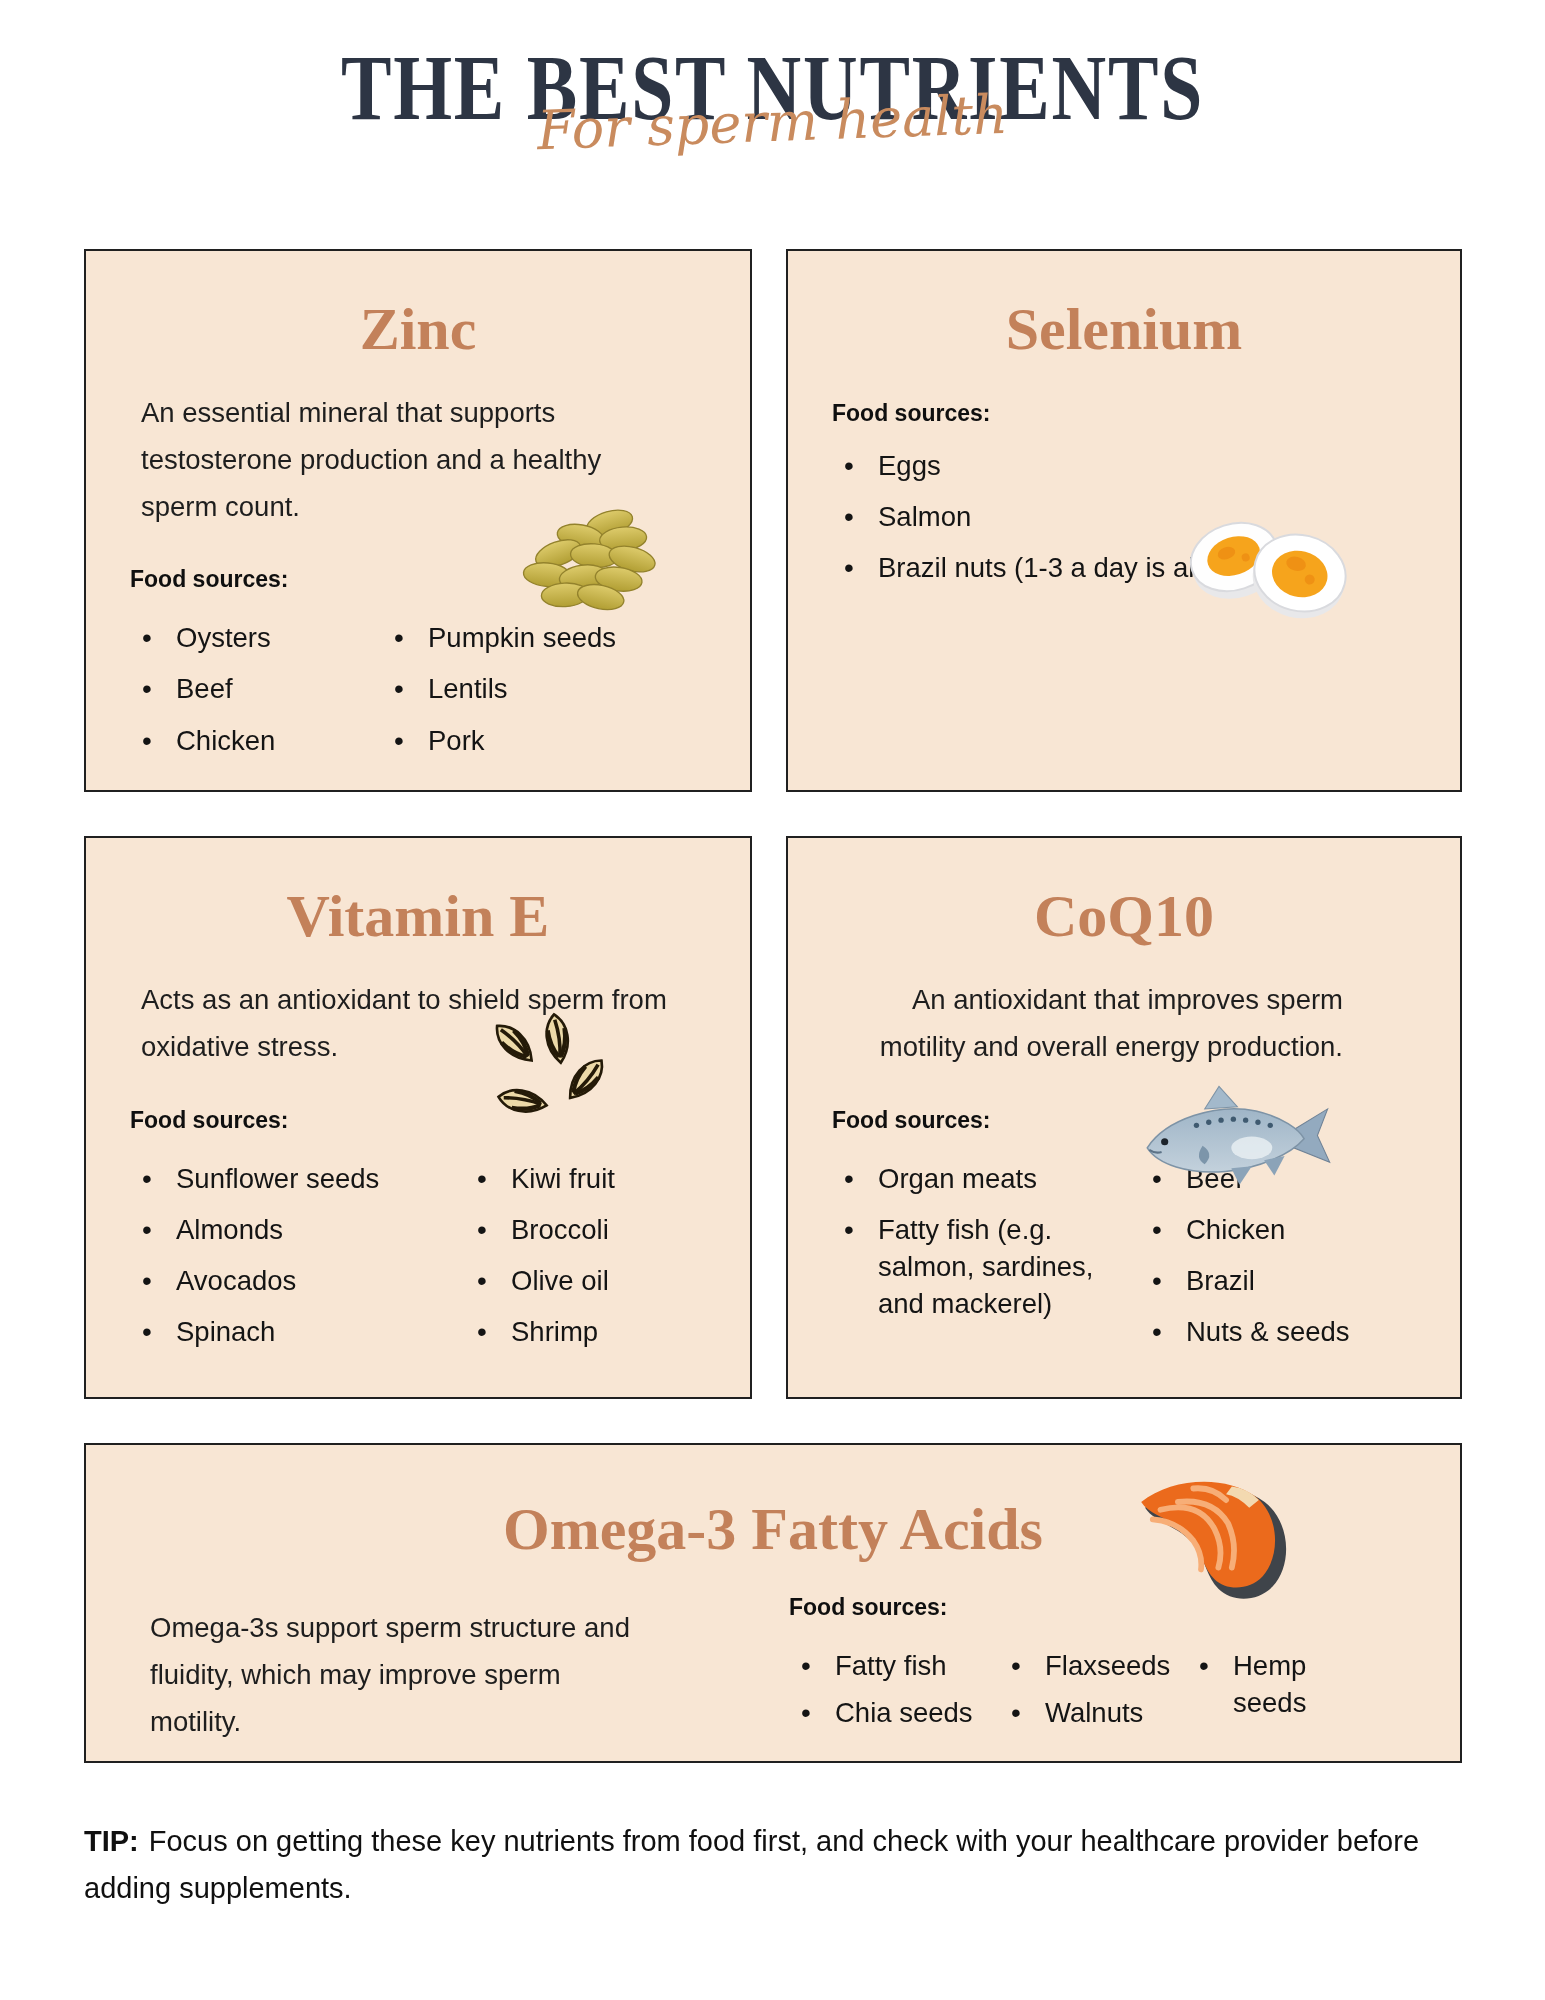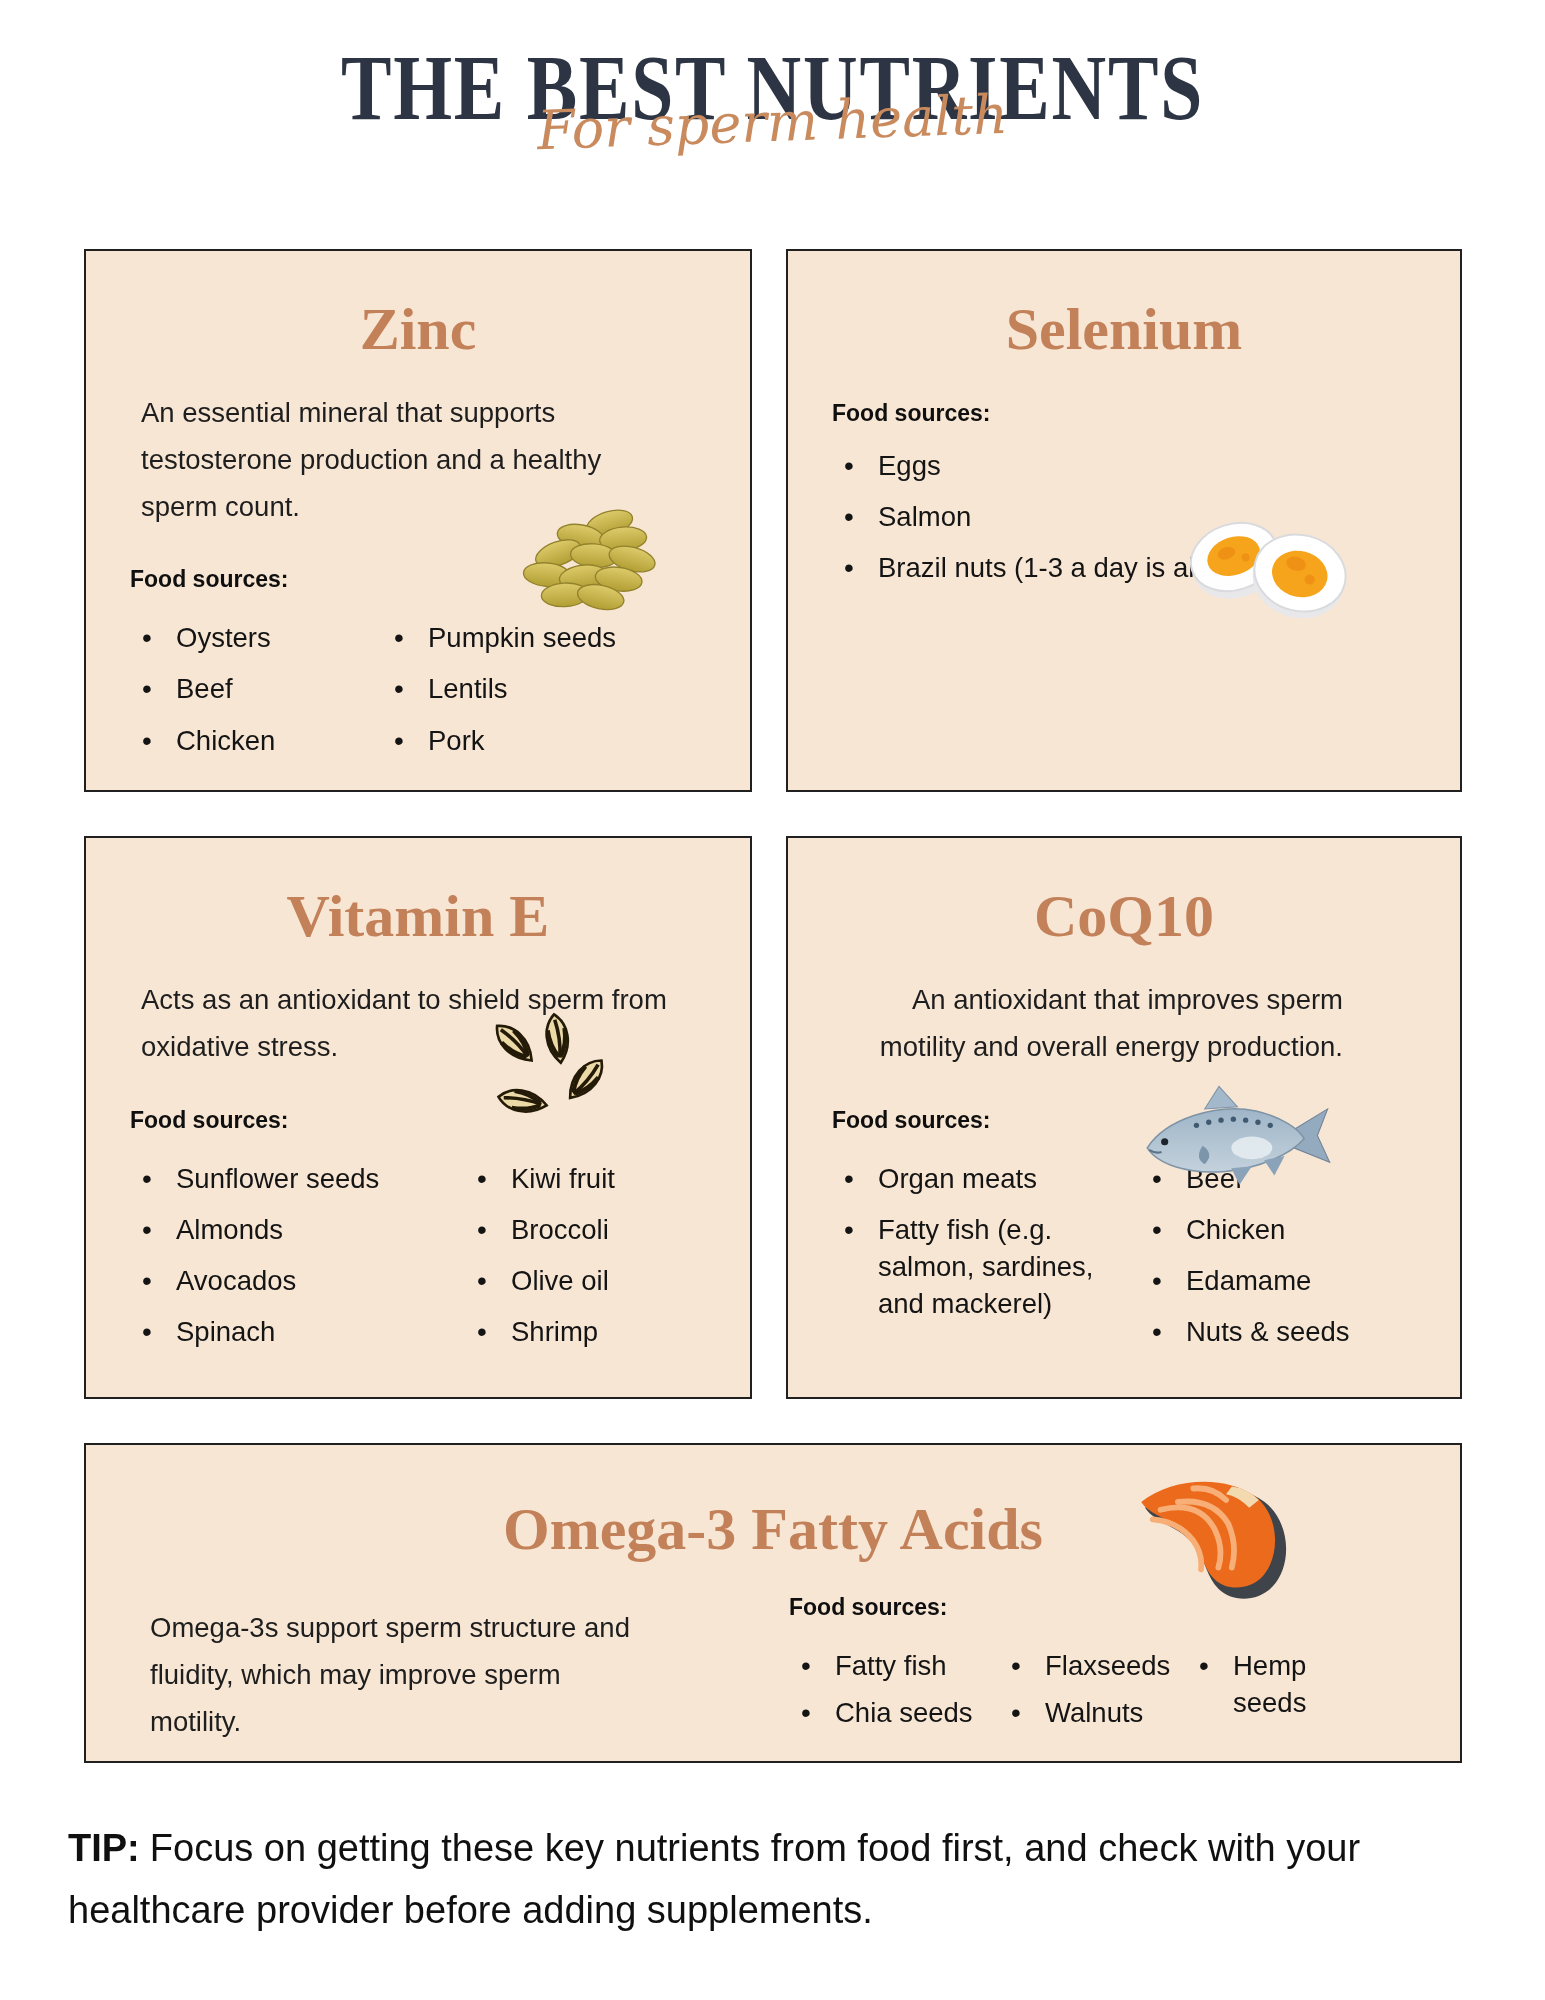--- a/index.html
+++ b/index.html
@@ -55,22 +55,22 @@
 
   
   .illus{position:absolute;}
   .illus-zinc{right:76px;top:252px;width:160px;height:112px;}
   .illus-egg{right:100px;top:250px;width:180px;height:132px;}
   .illus-sun{right:132px;top:172px;width:140px;height:122px;}
   .illus-fish{right:118px;top:236px;width:205px;height:118px;}
   .illus-salmon{right:148px;top:30px;width:195px;height:135px;}
 
   
-  .tip{position:absolute;left:68px;top:1818px;width:1395px;
-       font-size:38px;line-height:1.62;color:#101010;}
+  .tip{position:absolute;left:84px;top:1818px;width:1395px;
+       font-size:29px;line-height:1.62;color:#101010;}
   .tip b{margin-right:10px;}
 </style>
 </head>
 <body>
 
 <div class="page">
 
   <header class="hero">
     <h1>THE BEST NUTRIENTS</h1>
     <div class="subtitle">For sperm health</div>
@@ -184,21 +184,21 @@
       <p class="desc">An antioxidant that improves sperm motility and overall energy production.</p>
       <h3 class="fs">Food sources:</h3>
       <div class="cols">
         <ul class="list c0">
           <li>Organ meats</li>
           <li>Fatty fish (e.g. salmon, sardines, and mackerel)</li>
         </ul>
         <ul class="list c1">
           <li>Beef</li>
           <li>Chicken</li>
-          <li>Edamame</li>
+          <li>Brazil</li>
           <li>Nuts &amp; seeds</li>
         </ul>
       </div>
       <svg class="illus illus-fish" viewBox="0 0 200 115">
         <defs>
           <linearGradient id="fg" x1="0" y1="0" x2="0" y2="1">
             <stop offset="0" stop-color="#9fb5c7"></stop>
               <stop offset="1" stop-color="#c3d1dc"></stop>
           </linearGradient>
         </defs>

